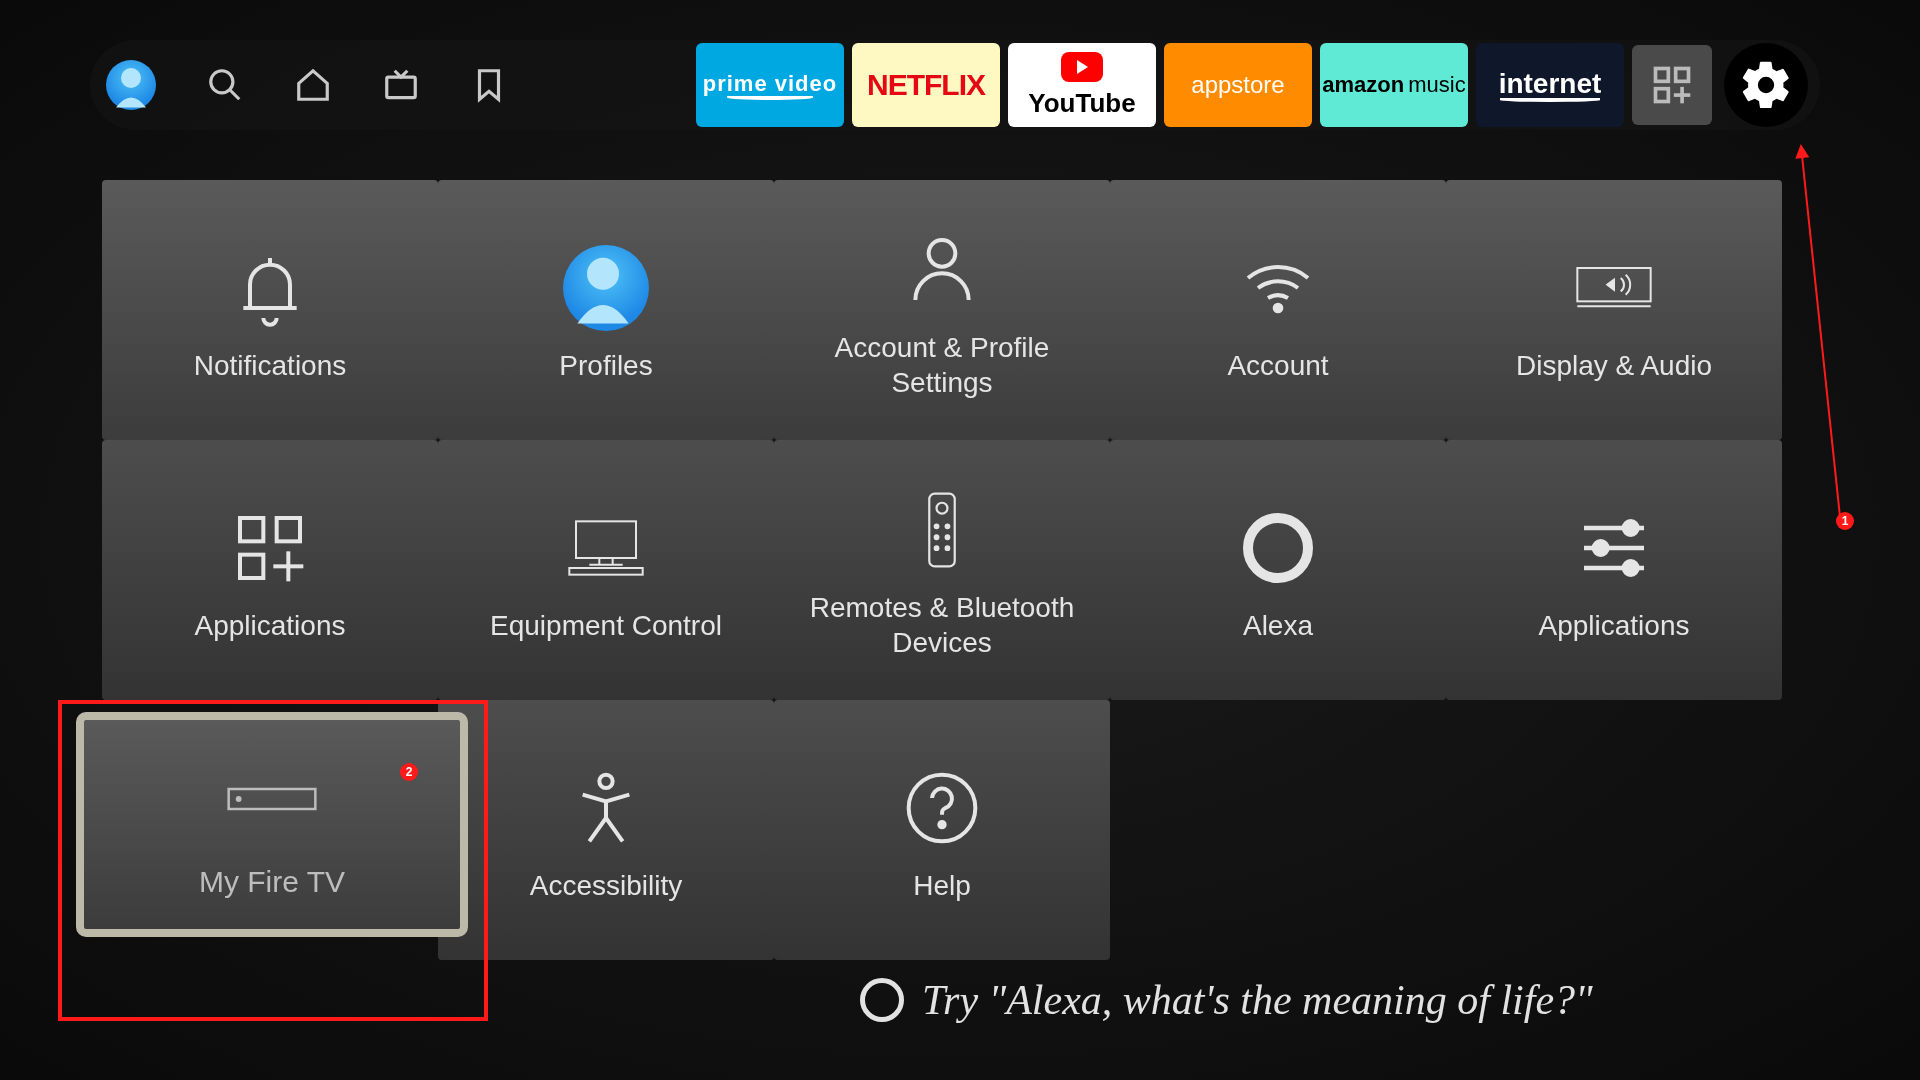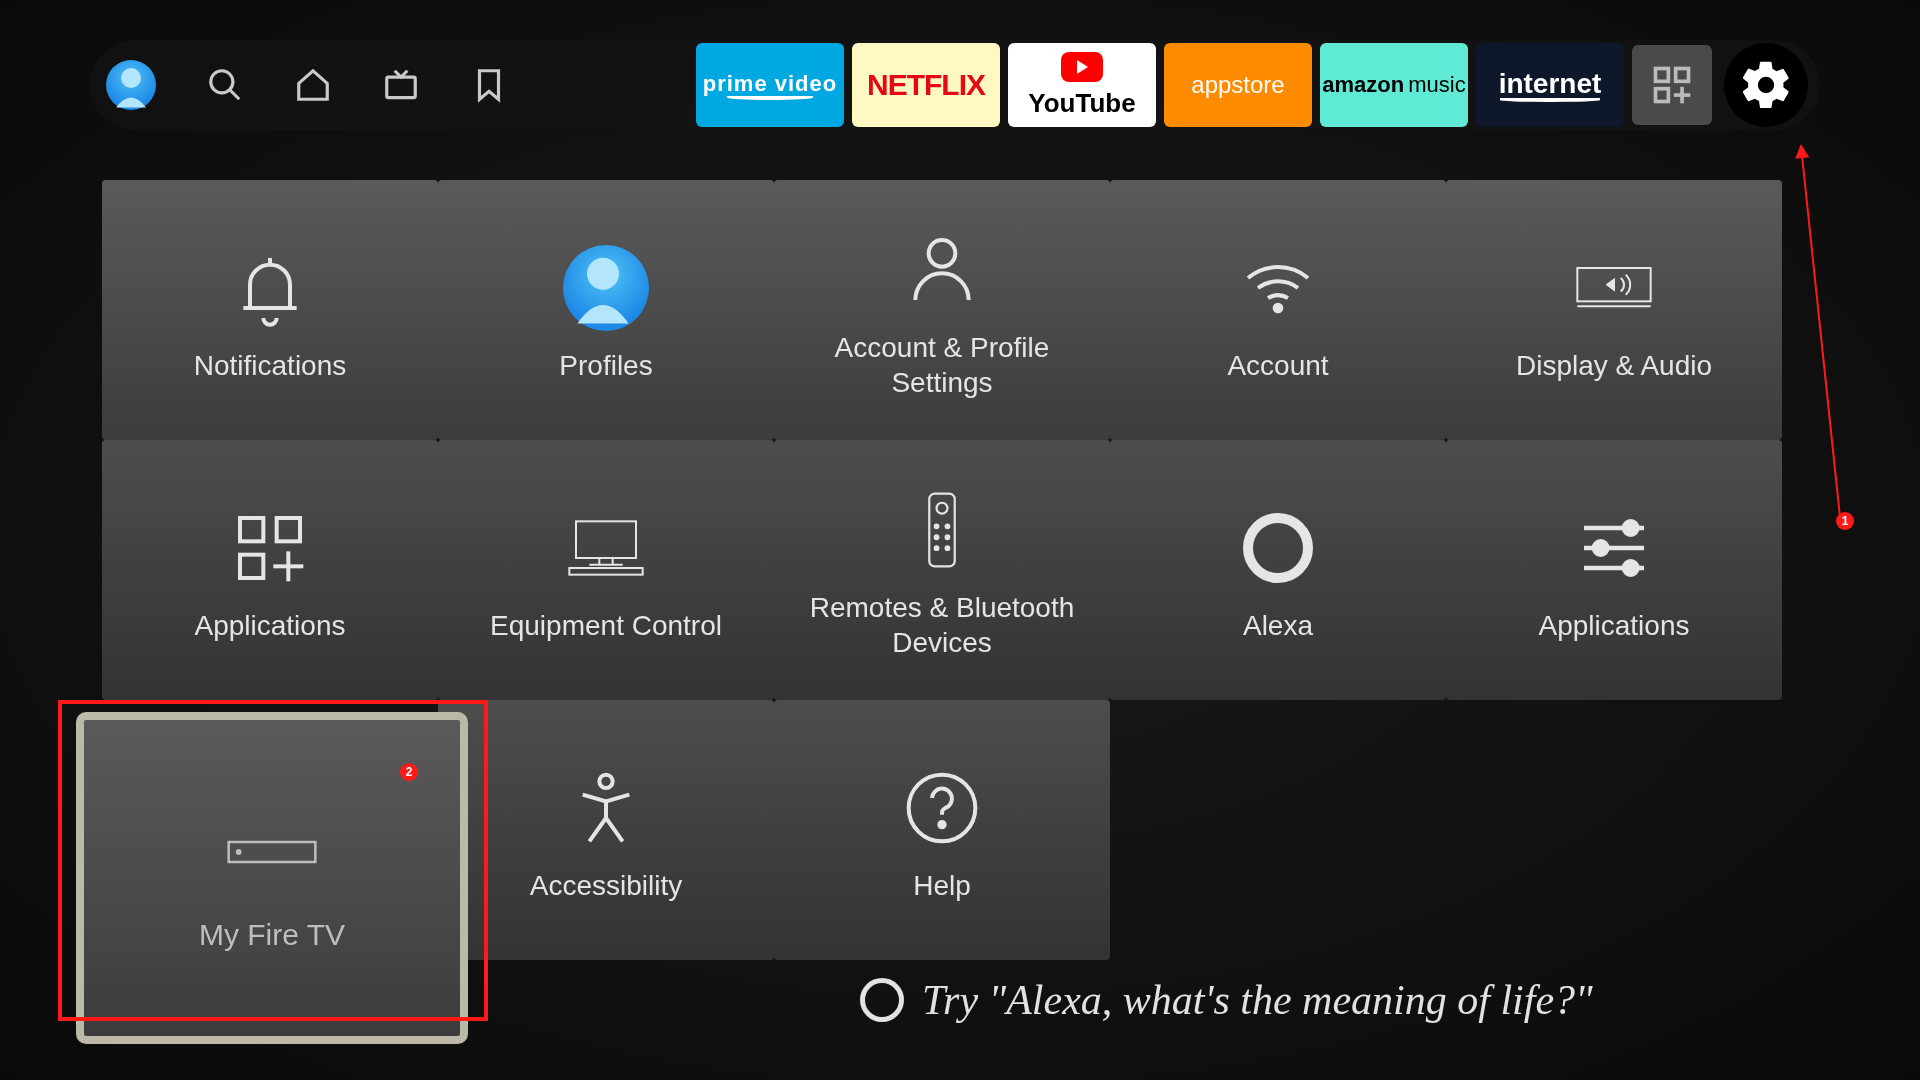--- a/index.html
+++ b/index.html
@@ -141,21 +141,21 @@
     width: 430px;
     height: 321px;
     border: 4px solid #ff1a1a;
     pointer-events: none;
   }
   .selected-tile {
     position: absolute;
     top: 712px;
     left: 76px;
     width: 392px;
-    height: 332px;
+    height: 225px;
     background: linear-gradient(to bottom, #5a5a5a 0%, #3c3c3c 100%);
     border: 8px solid #bdb9a8;
     border-radius: 10px;
     display: flex;
     flex-direction: column;
     align-items: center;
     justify-content: center;
     cursor: pointer;
   }
   .selected-tile .icon-holder { height: 100px; display:flex; align-items:center; justify-content:center; margin-bottom: 14px; }

